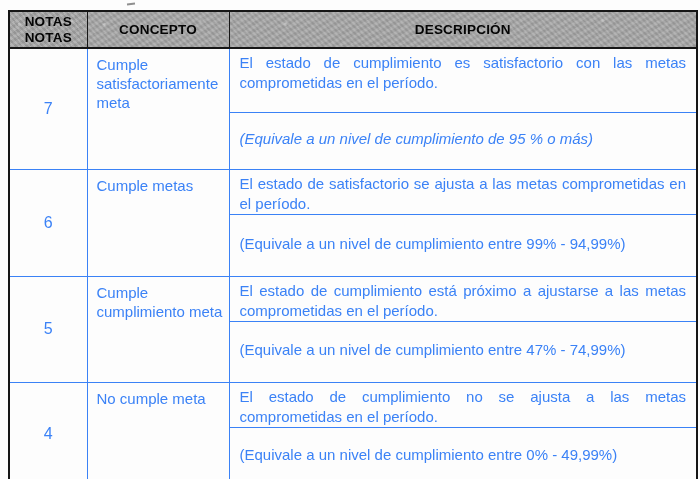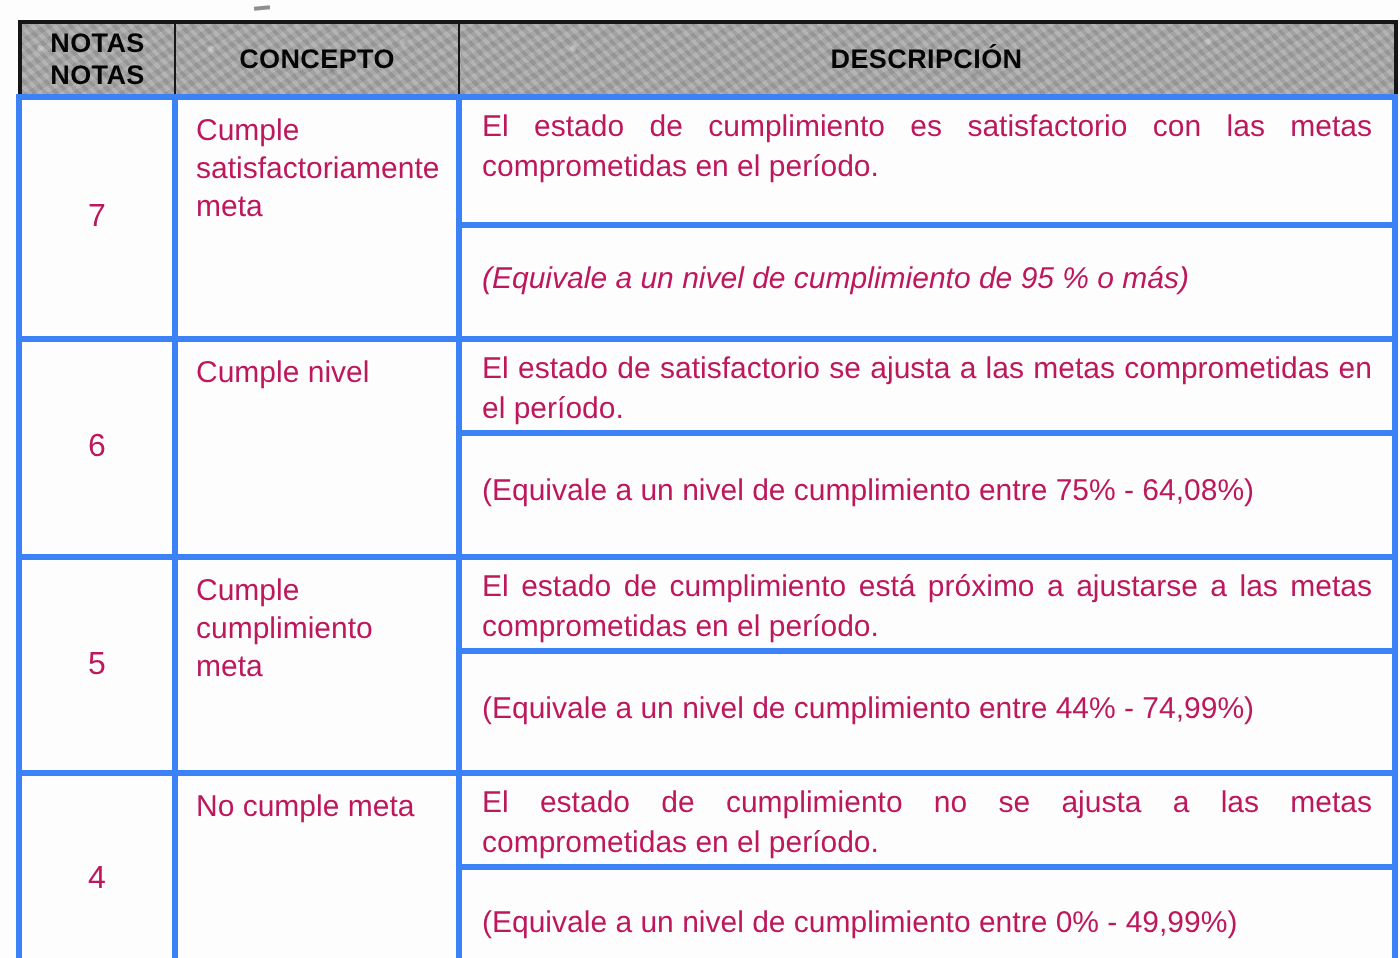--- a/index.html
+++ b/index.html
@@ -56,23 +56,23 @@
     color: #050505;
     text-align: center;
     vertical-align: middle;
     line-height: 16px;
     padding: 0 4px;
     letter-spacing: 0.2px;
   }
   th.h-nota { white-space: normal; }
 
   td {
-    border: 3px solid #3b82f6;
+    border: 1px solid #3b82f6;
     font-size: 15px;
-    color: #be185d;
+    color: #3b82f6;
   }
   td.nota {
     text-align: center;
     vertical-align: middle;
     font-size: 16px;
   }
   td.concepto {
     vertical-align: top;
     padding: 6px 6px 0 9px;
     line-height: 19px;
@@ -122,34 +122,34 @@
         <td class="nota" rowspan="2">7</td>
         <td class="concepto" rowspan="2">Cumple satisfactoriamente meta</td>
         <td class="desc">El estado de cumplimiento es satisfactorio con las metas comprometidas en el período.</td>
       </tr>
       <tr class="eq-0">
         <td class="equiv">(Equivale a un nivel de cumplimiento de 95 % o más)</td>
       </tr>
 
       <tr class="desc-1">
         <td class="nota" rowspan="2">6</td>
-        <td class="concepto" rowspan="2">Cumple nivel</td>
+        <td class="concepto" rowspan="2">Cumple metas</td>
         <td class="desc">El estado de satisfactorio se ajusta a las metas comprometidas en el período.</td>
       </tr>
       <tr class="eq-1">
-        <td class="equiv">(Equivale a un nivel de cumplimiento entre 75% - 64,08%)</td>
+        <td class="equiv">(Equivale a un nivel de cumplimiento entre 99% - 94,99%)</td>
       </tr>
 
       <tr class="desc-2">
         <td class="nota" rowspan="2">5</td>
         <td class="concepto" rowspan="2">Cumple cumplimiento meta</td>
         <td class="desc">El estado de cumplimiento está próximo a ajustarse a las metas comprometidas en el período.</td>
       </tr>
       <tr class="eq-2">
-        <td class="equiv">(Equivale a un nivel de cumplimiento entre 44% - 74,99%)</td>
+        <td class="equiv">(Equivale a un nivel de cumplimiento entre 47% - 74,99%)</td>
       </tr>
 
       <tr class="desc-3">
         <td class="nota" rowspan="2">4</td>
         <td class="concepto" rowspan="2">No cumple meta</td>
         <td class="desc">El estado de cumplimiento no se ajusta a las metas comprometidas en el período.</td>
       </tr>
       <tr class="eq-3">
         <td class="equiv">(Equivale a un nivel de cumplimiento entre 0% - 49,99%)</td>
       </tr>

